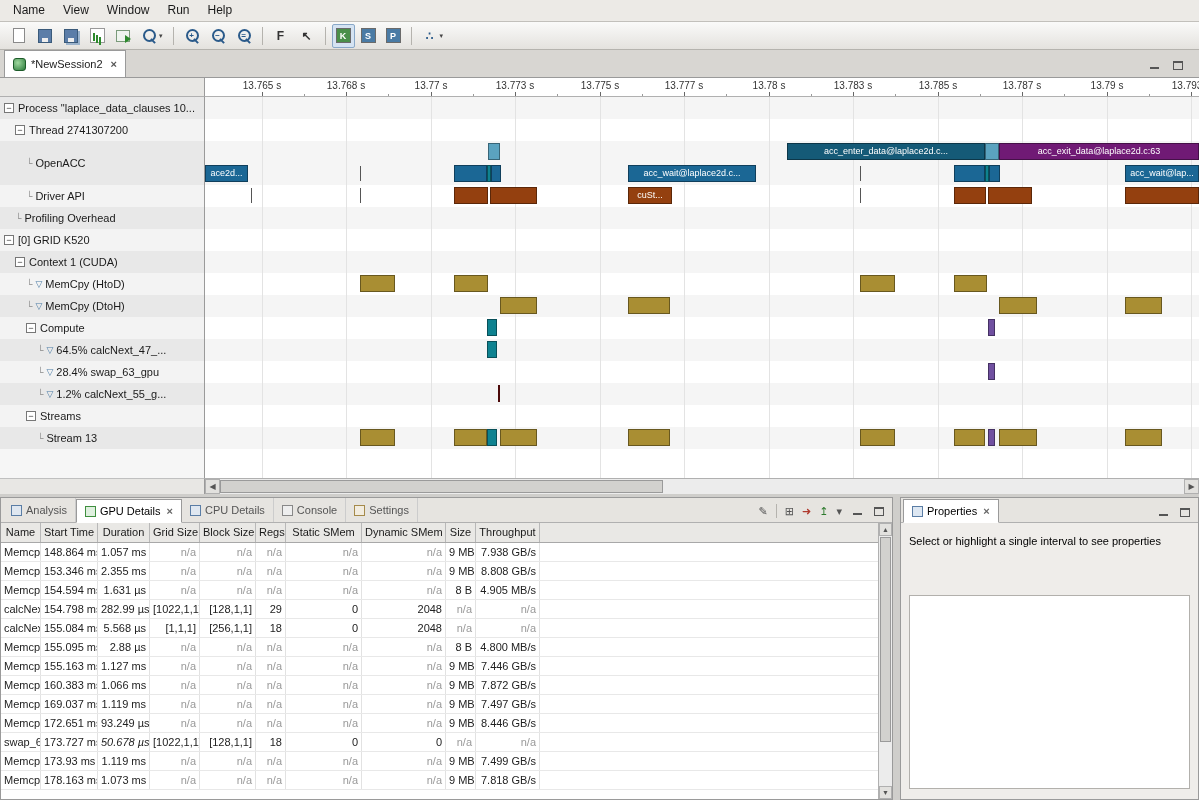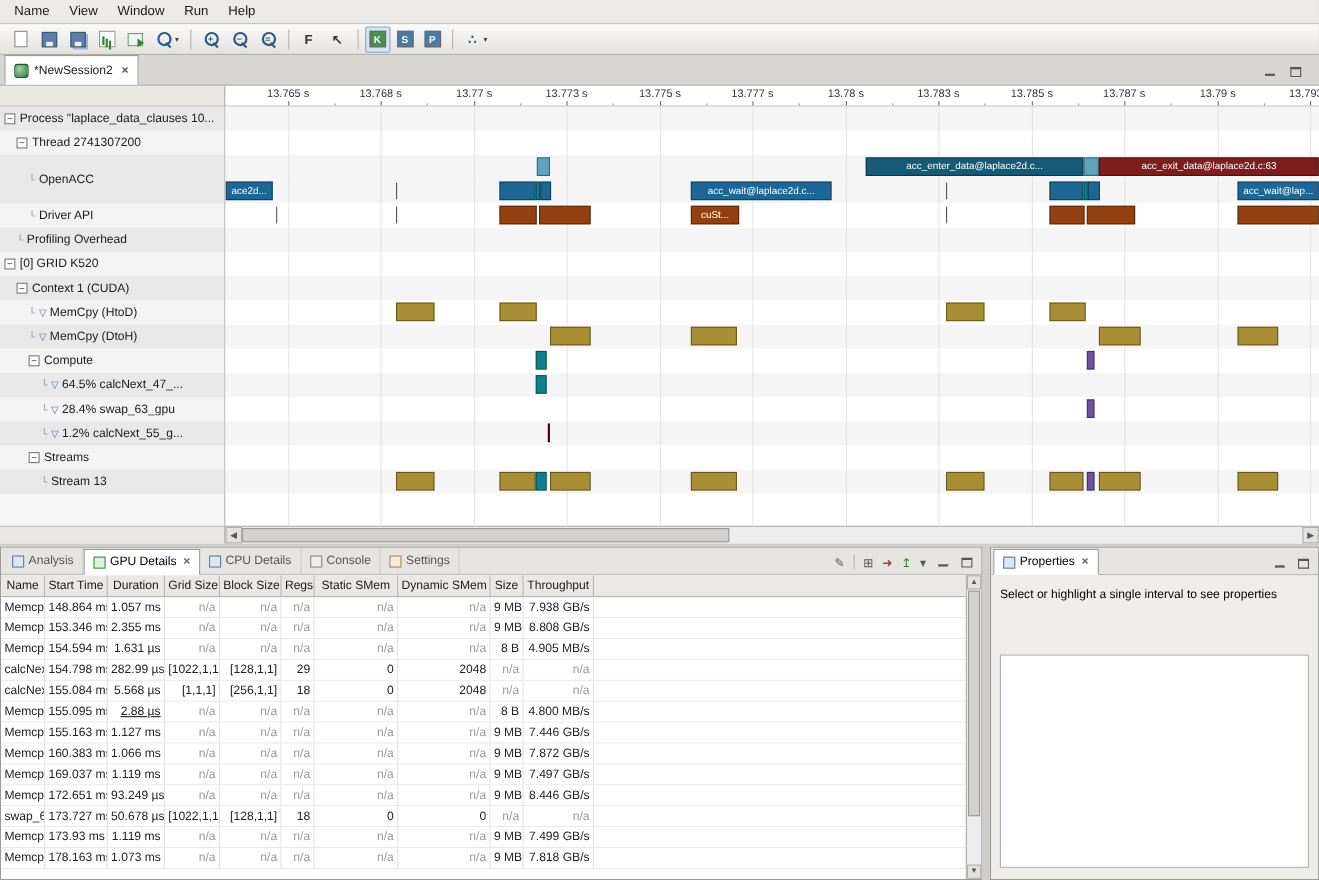--- a/index.html
+++ b/index.html
@@ -360,21 +360,21 @@
           <div class="gridline" style="left: 648px;"></div>
           <div class="gridline" style="left: 733px;"></div>
           <div class="gridline" style="left: 817px;"></div>
           <div class="gridline" style="left: 902px;"></div>
           <div class="gridline" style="left: 986px;"></div>
           <div class="bar" style="left: 283px; width: 12px; background: rgb(91, 163, 192);"></div>
           <div class="bar" style="left: 582px; width: 198px; background: rgb(21, 90, 119);">
             <span>acc_enter_data@laplace2d.c...</span>
           </div>
           <div class="bar" style="left: 780px; width: 14px; background: rgb(91, 163, 192);"></div>
-          <div class="bar" style="left: 794px; width: 200px; background: #7f1d1d;">
+          <div class="bar" style="left: 794px; width: 200px; background: #701a75;">
             <span>acc_exit_data@laplace2d.c:63</span>
           </div>
         </div>
         <div class="lane even">
           <div class="gridline" style="left: 57px;"></div>
           <div class="gridline" style="left: 141px;"></div>
           <div class="gridline" style="left: 226px;"></div>
           <div class="gridline" style="left: 310px;"></div>
           <div class="gridline" style="left: 395px;"></div>
           <div class="gridline" style="left: 479px;"></div>
@@ -743,21 +743,21 @@
             <div class="td" style="width: 30px;">18</div>
             <div class="td" style="width: 76px;">0</div>
             <div class="td" style="width: 84px;">2048</div>
             <div class="td na" style="width: 30px;">n/a</div>
             <div class="td na" style="width: 64px;">n/a</div>
             <div class="td fillerc"></div>
           </div>
           <div class="trow">
             <div class="td left" style="width: 40px;">Memcpy</div>
             <div class="td" style="width: 57px;">155.095 ms</div>
-            <div class="td" style="width: 52px; text-decoration: underline;">2.88 µs</div>
+            <div class="td" style="width: 52px;">2.88 µs</div>
             <div class="td na" style="width: 50px;">n/a</div>
             <div class="td na" style="width: 56px;">n/a</div>
             <div class="td na" style="width: 30px;">n/a</div>
             <div class="td na" style="width: 76px;">n/a</div>
             <div class="td na" style="width: 84px;">n/a</div>
             <div class="td" style="width: 30px;">8 B</div>
             <div class="td" style="width: 64px;">4.800 MB/s</div>
             <div class="td fillerc"></div>
           </div>
           <div class="trow">
@@ -808,21 +808,21 @@
             <div class="td na" style="width: 30px;">n/a</div>
             <div class="td na" style="width: 76px;">n/a</div>
             <div class="td na" style="width: 84px;">n/a</div>
             <div class="td" style="width: 30px;">9 MB</div>
             <div class="td" style="width: 64px;">8.446 GB/s</div>
             <div class="td fillerc"></div>
           </div>
           <div class="trow">
             <div class="td left" style="width: 40px;">swap_63</div>
             <div class="td" style="width: 57px;">173.727 ms</div>
-            <div class="td" style="width: 52px;">50.678 µs</div>
+            <div class="td" style="width: 52px; font-style: italic;">50.678 µs</div>
             <div class="td" style="width: 50px;">[1022,1,1]</div>
             <div class="td" style="width: 56px;">[128,1,1]</div>
             <div class="td" style="width: 30px;">18</div>
             <div class="td" style="width: 76px;">0</div>
             <div class="td" style="width: 84px;">0</div>
             <div class="td na" style="width: 30px;">n/a</div>
             <div class="td na" style="width: 64px;">n/a</div>
             <div class="td fillerc"></div>
           </div>
           <div class="trow">

